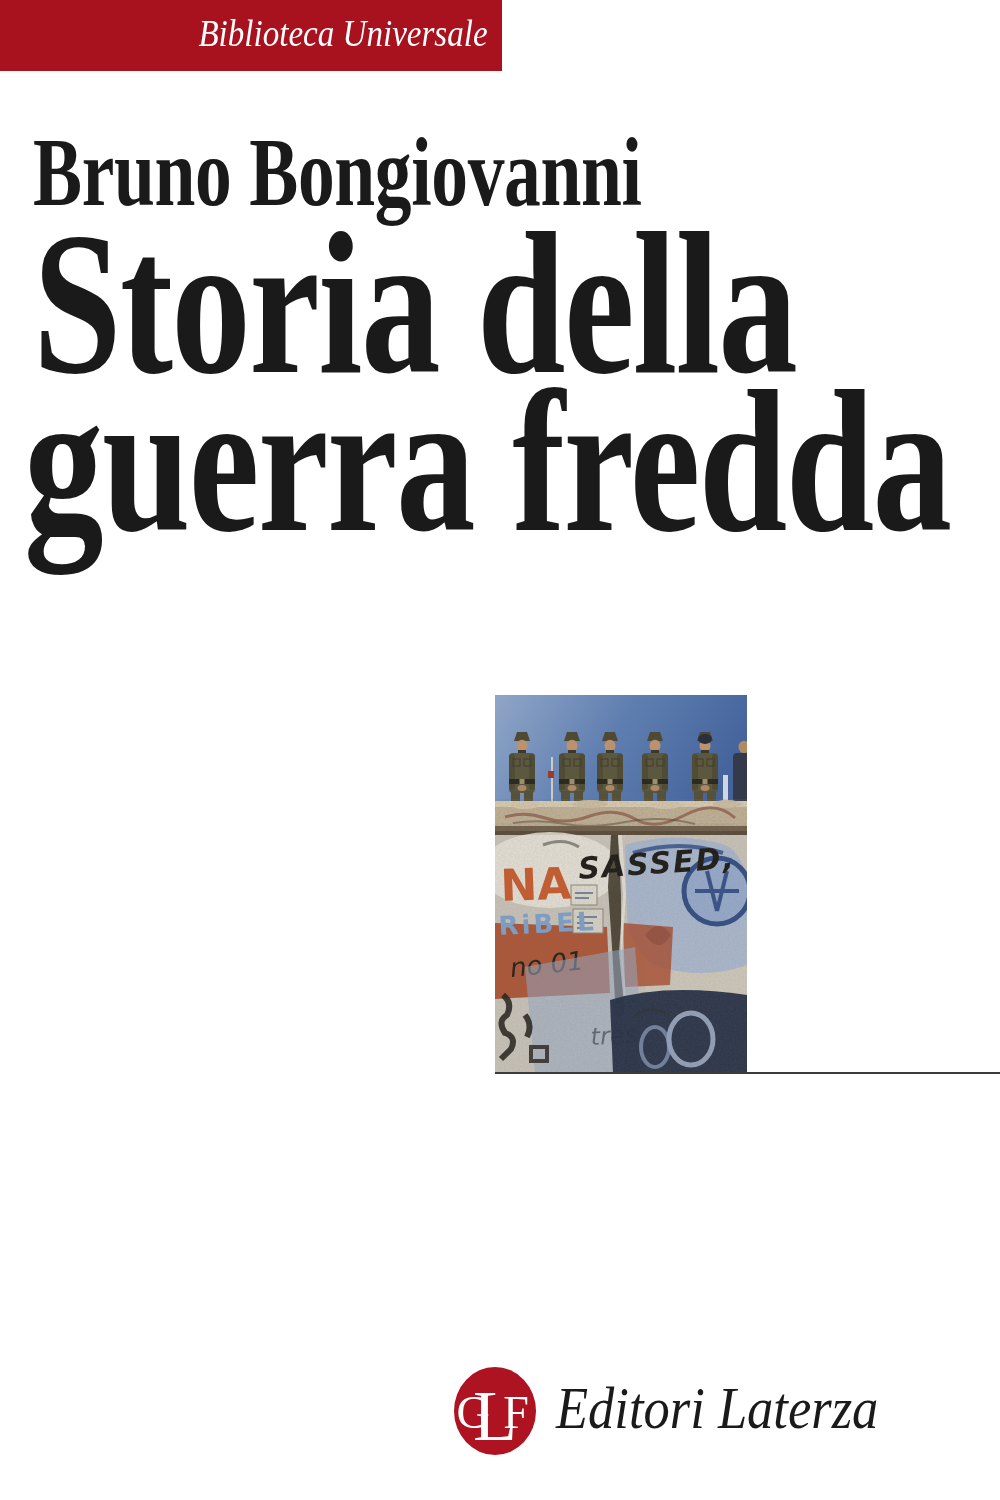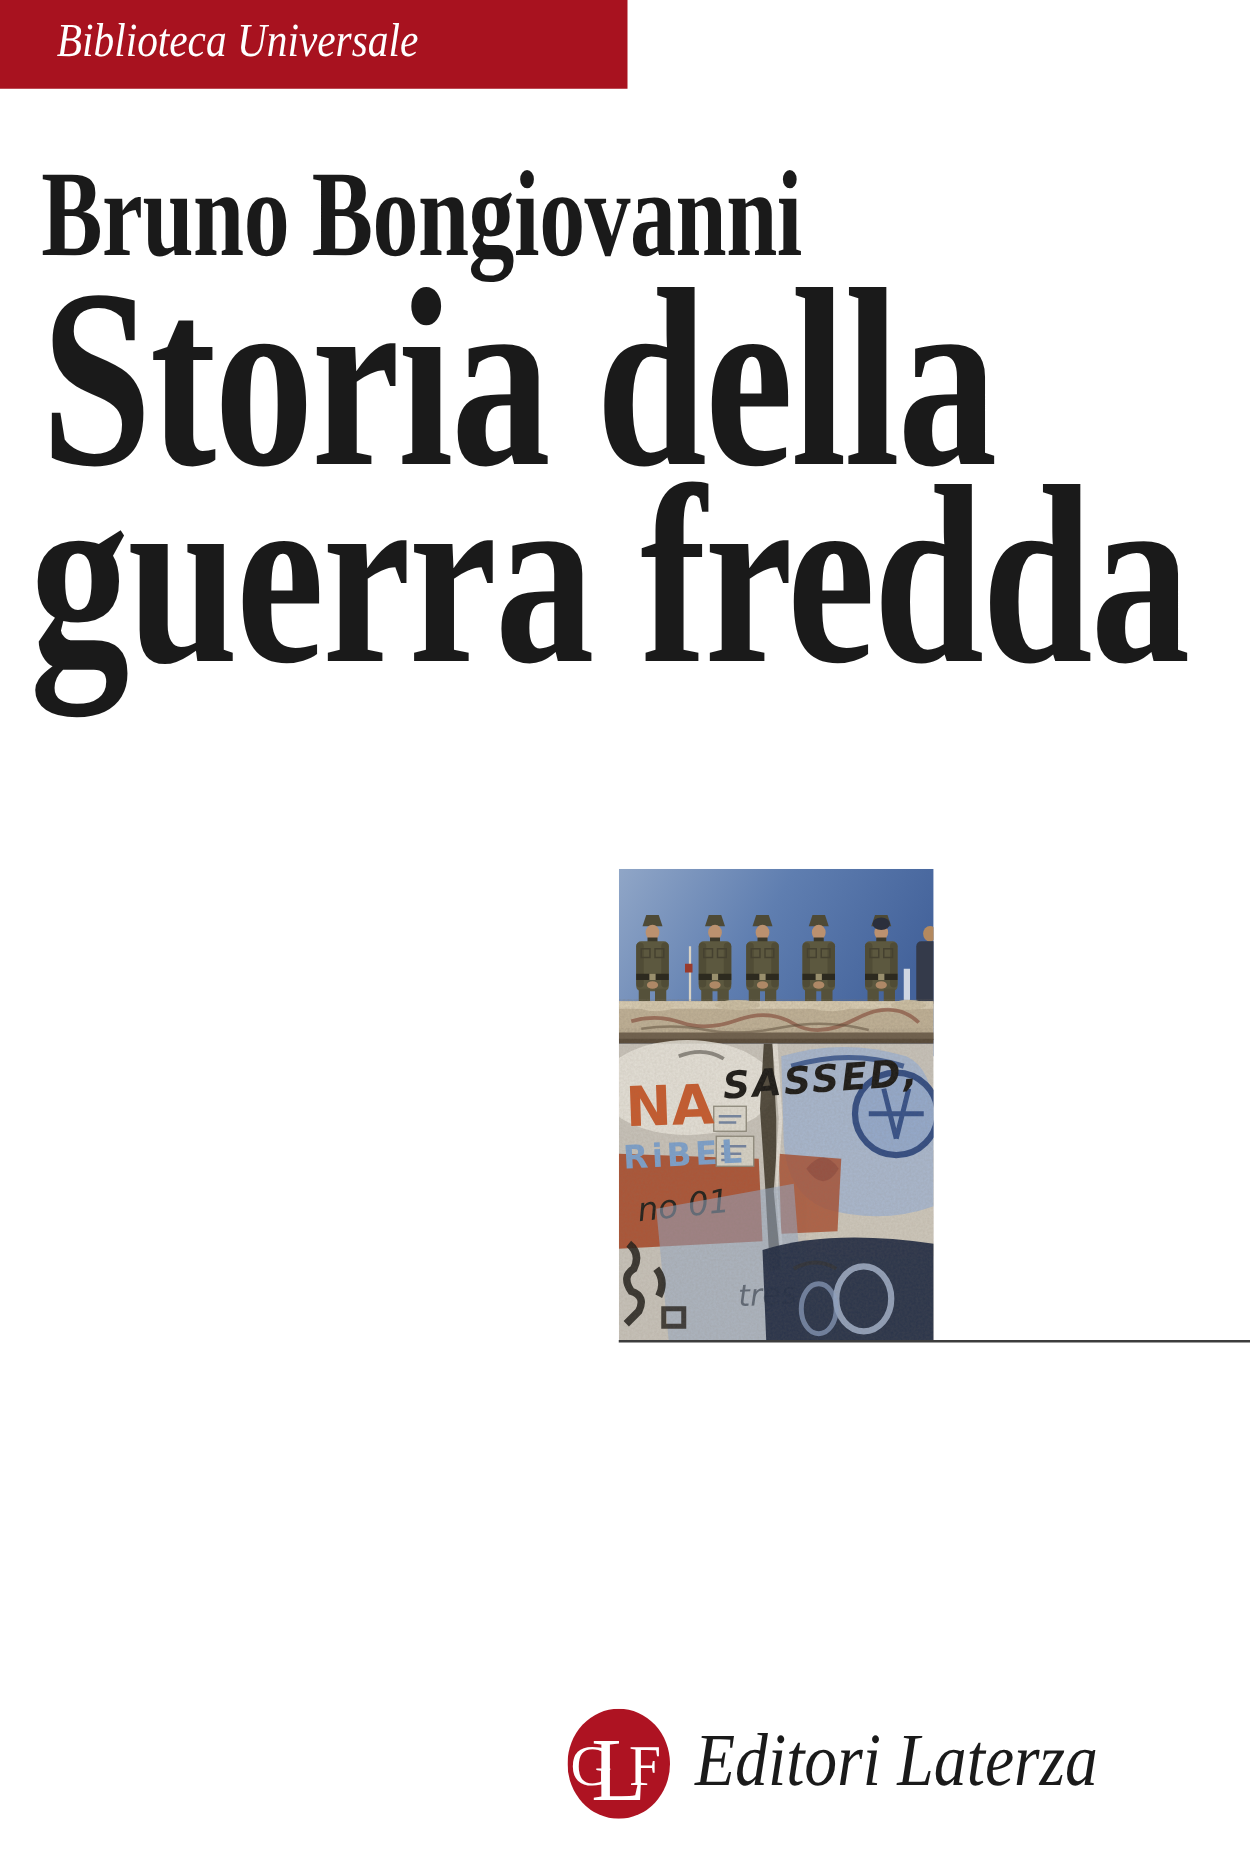--- a/index.html
+++ b/index.html
@@ -5,21 +5,21 @@
   html,body{margin:0;padding:0;background:#e8e8e8;}
   .cover{
     position:relative;width:1000px;height:1500px;background:#ffffff;
     overflow:hidden;font-family:"Liberation Serif",serif;
     margin:0 auto;
   }
   
   .banner{
     position:absolute;left:0;top:0;width:502px;height:71px;
     background:var(--banner-red,#a8121f);
-    display:flex;align-items:center;justify-content:flex-start;
+    display:flex;align-items:center;justify-content:flex-end;
   }
   .banner-text{
     color:#ffffff;font-style:italic;font-size:38px;line-height:1;
     padding-right:17px;padding-bottom:6px;white-space:nowrap;
     transform:scaleX(0.87);transform-origin:right center;
   }
   
   .author{
     position:absolute;left:33px;top:123px;
     font-size:98px;font-weight:bold;line-height:1;white-space:nowrap;

